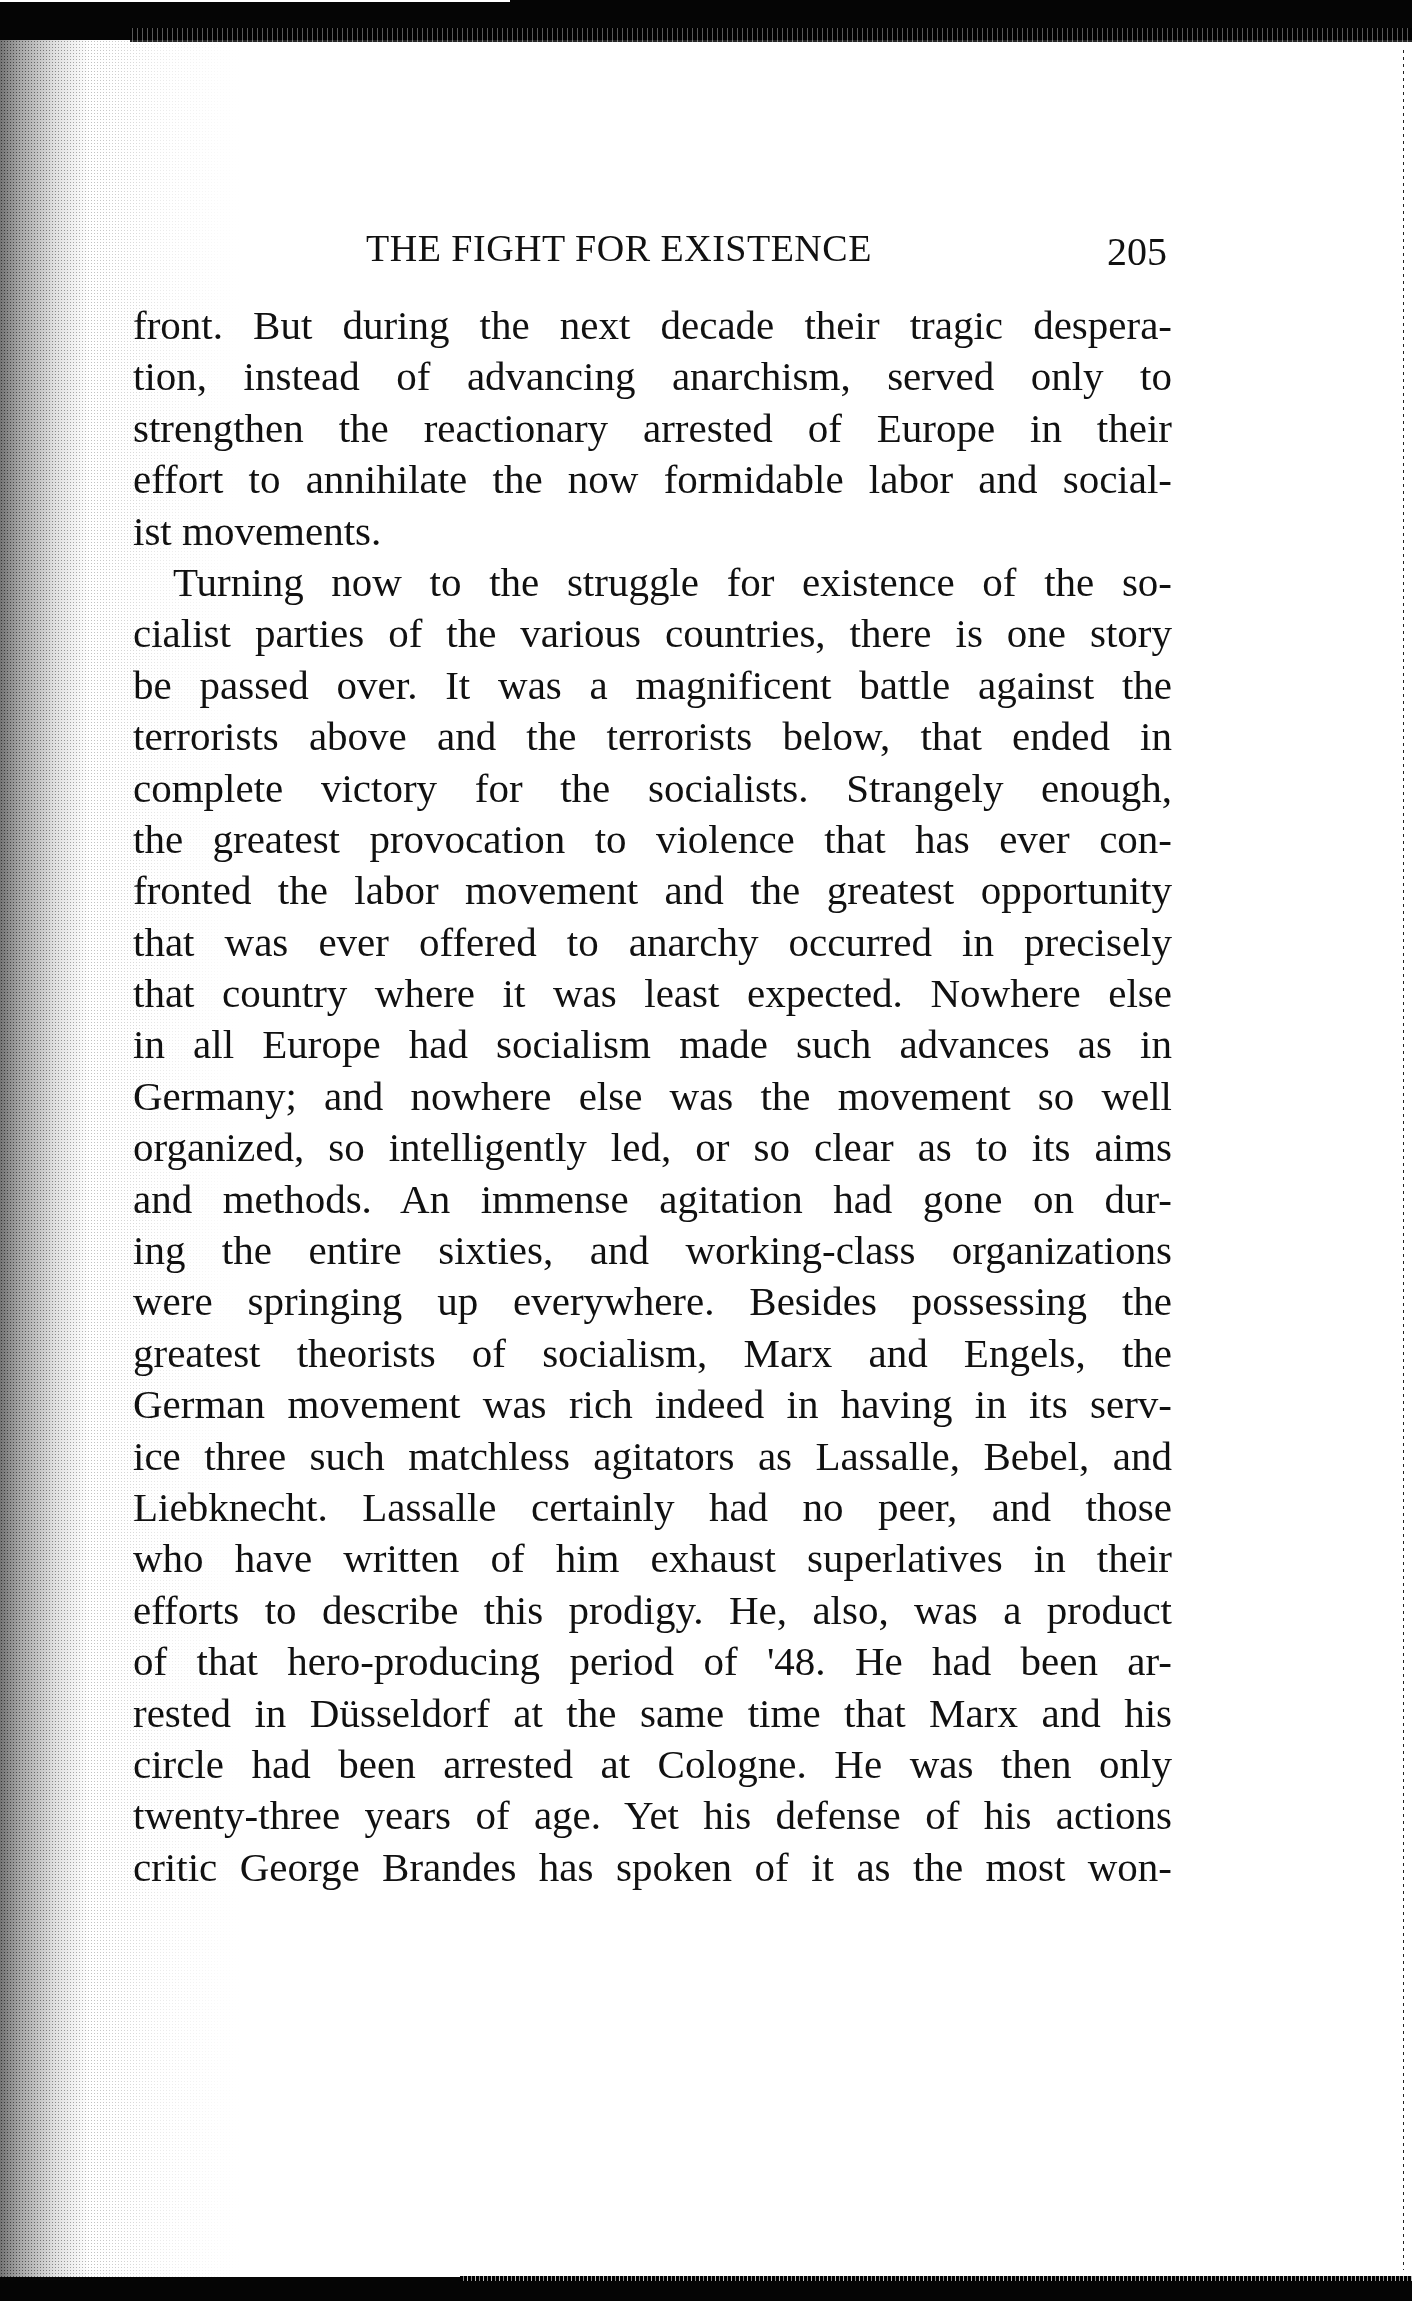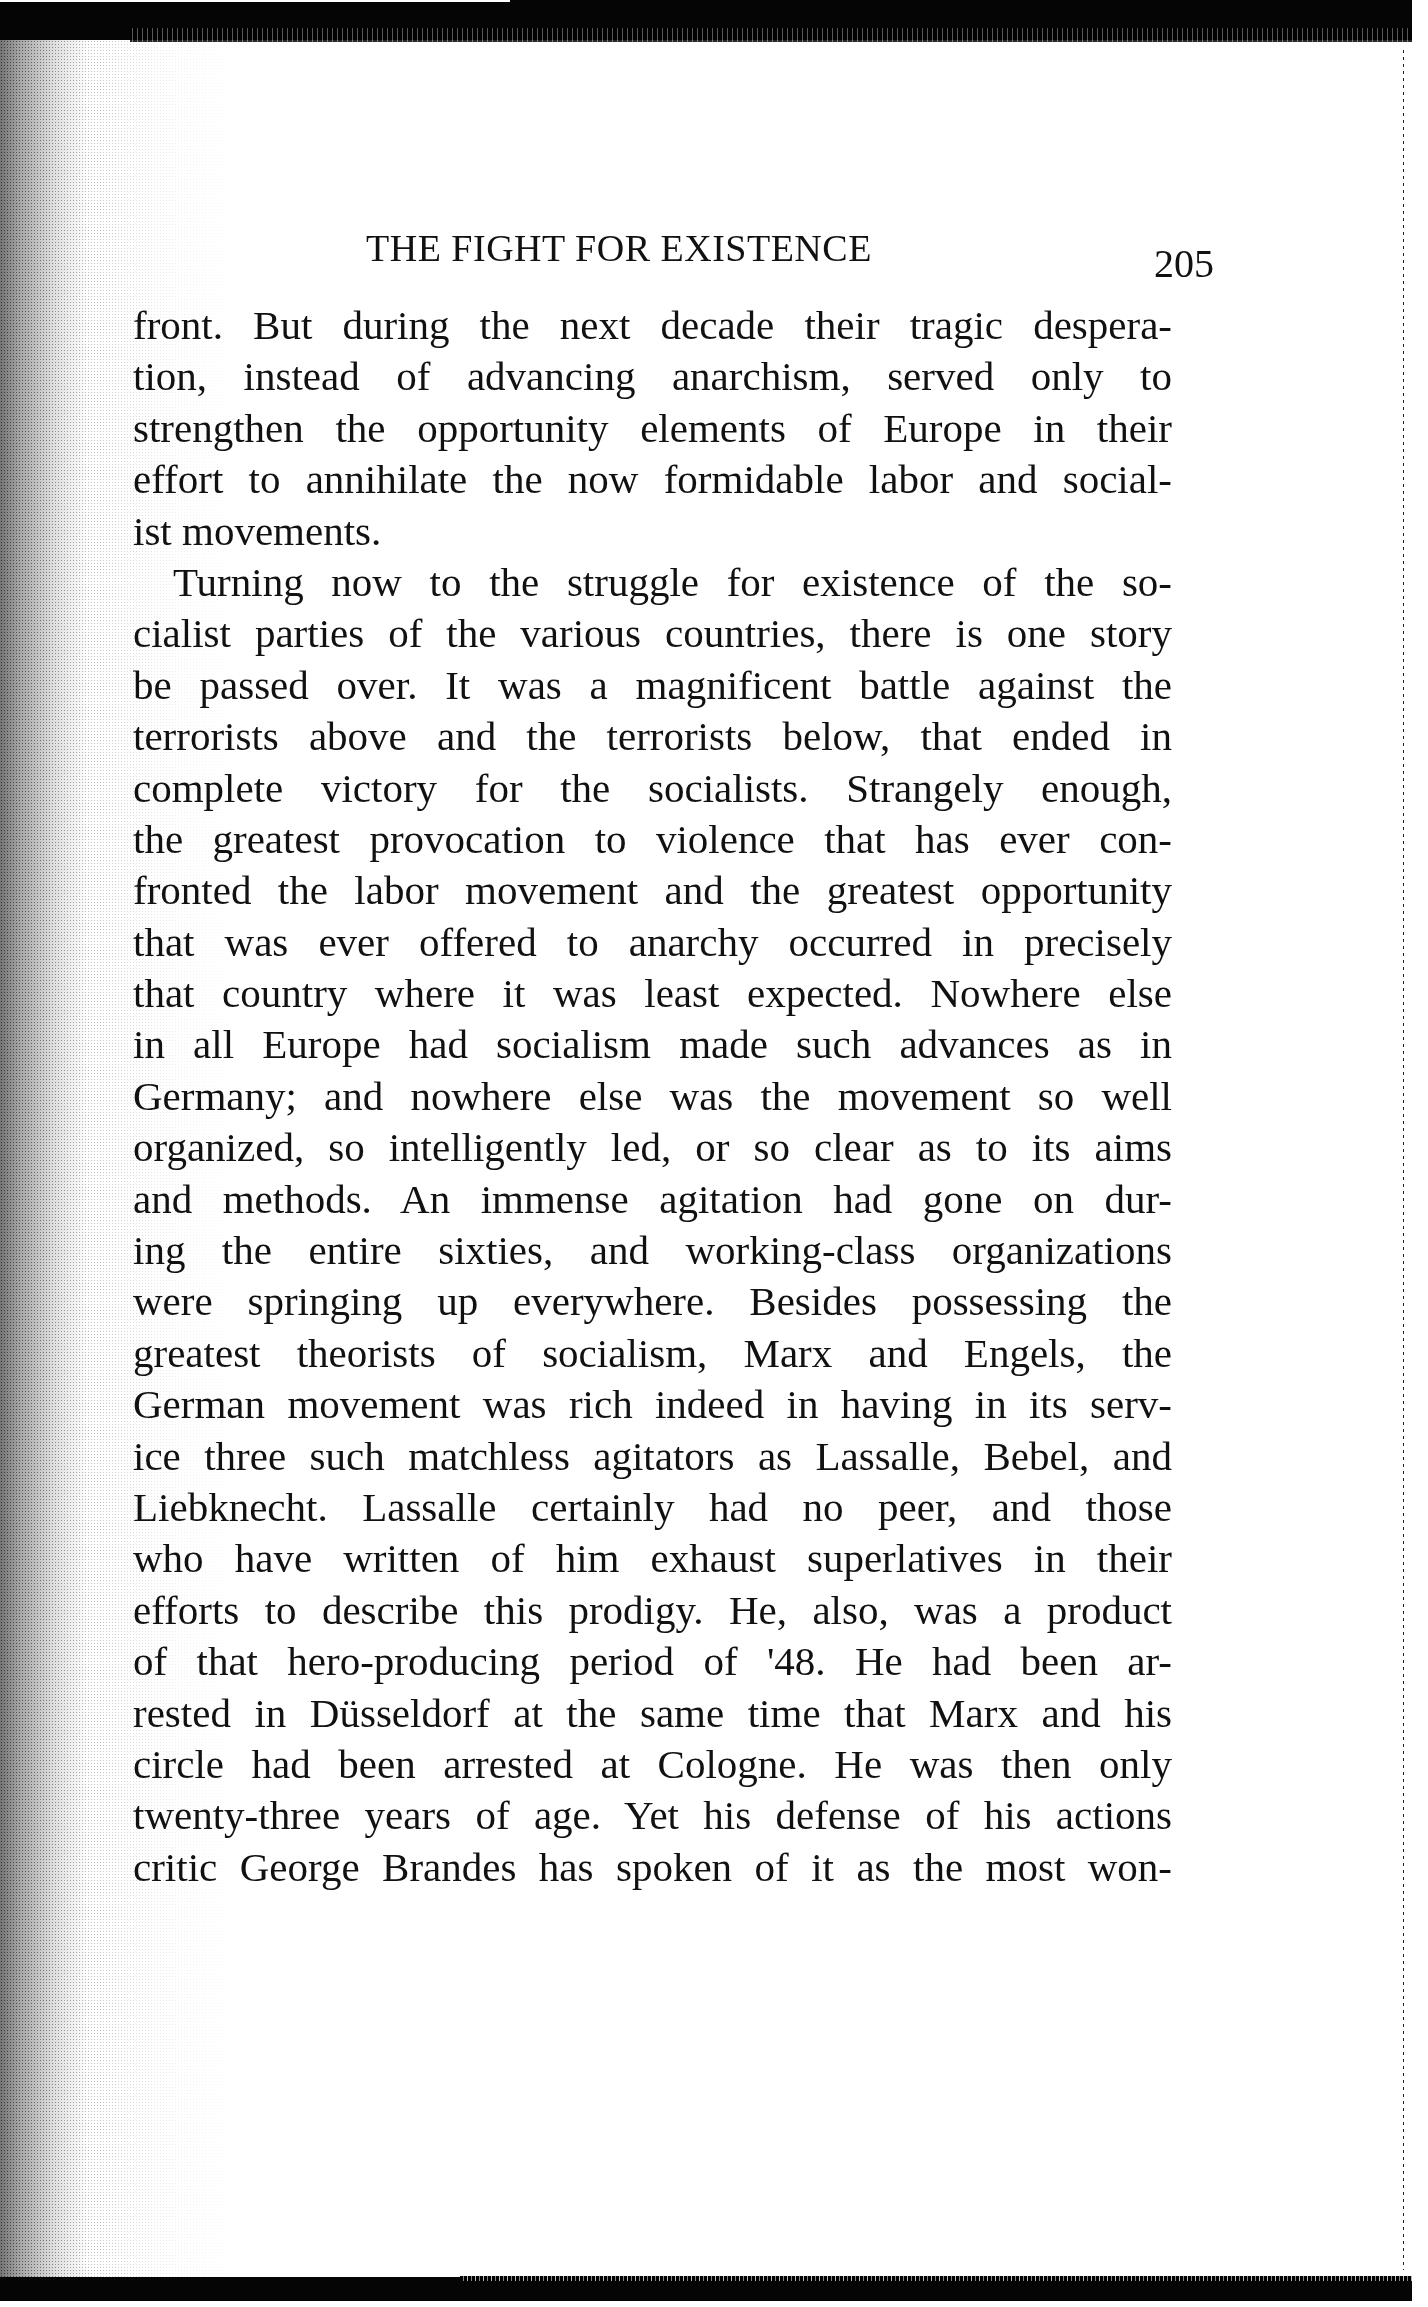--- a/index.html
+++ b/index.html
@@ -77,23 +77,22 @@
     white-space: nowrap;
   }
   .running-title {
     position: absolute;
     left: 0; top: 0;
     letter-spacing: 0.5px;
     text-align: center;
   }
   .page-number {
     position: absolute;
-    left: 741px; top: 16px;
+    left: 741px; top: 4px;
     font-size: 40px;
-    margin-left: 47px;
   }
   .body-text {
     position: absolute;
     left: 133px; top: 300px;
     width: 1039px;
     font-size: 41px;
     line-height: 51.4px;
     text-align: justify;
   }
   .body-text p {
@@ -127,21 +126,21 @@
 
 <div class="running-head">
   <span class="running-title">THE FIGHT FOR EXISTENCE</span>
   <span class="page-number">205</span>
 </div>
 
 <div class="body-text">
   <p>
     <span class="line">front.  But during the next decade their tragic despera-</span>
     <span class="line">tion, instead of advancing anarchism, served only to</span>
-    <span class="line">strengthen the opportunity elements of Europe in their</span>
+    <span class="line">strengthen the reactionary arrested of Europe in their</span>
     <span class="line">effort to annihilate the now formidable labor and social-</span>
     <span class="line last">ist movements.</span>
   </p>
   <p>
     <span class="line indent">Turning now to the struggle for existence of the so-</span>
     <span class="line">cialist parties of the various countries, there is one story</span>
     <span class="line">be passed over.  It was a magnificent battle against the</span>
     <span class="line">terrorists above and the terrorists below, that ended in</span>
     <span class="line">complete victory for the socialists.  Strangely enough,</span>
     <span class="line">the greatest provocation to violence that has ever con-</span>

